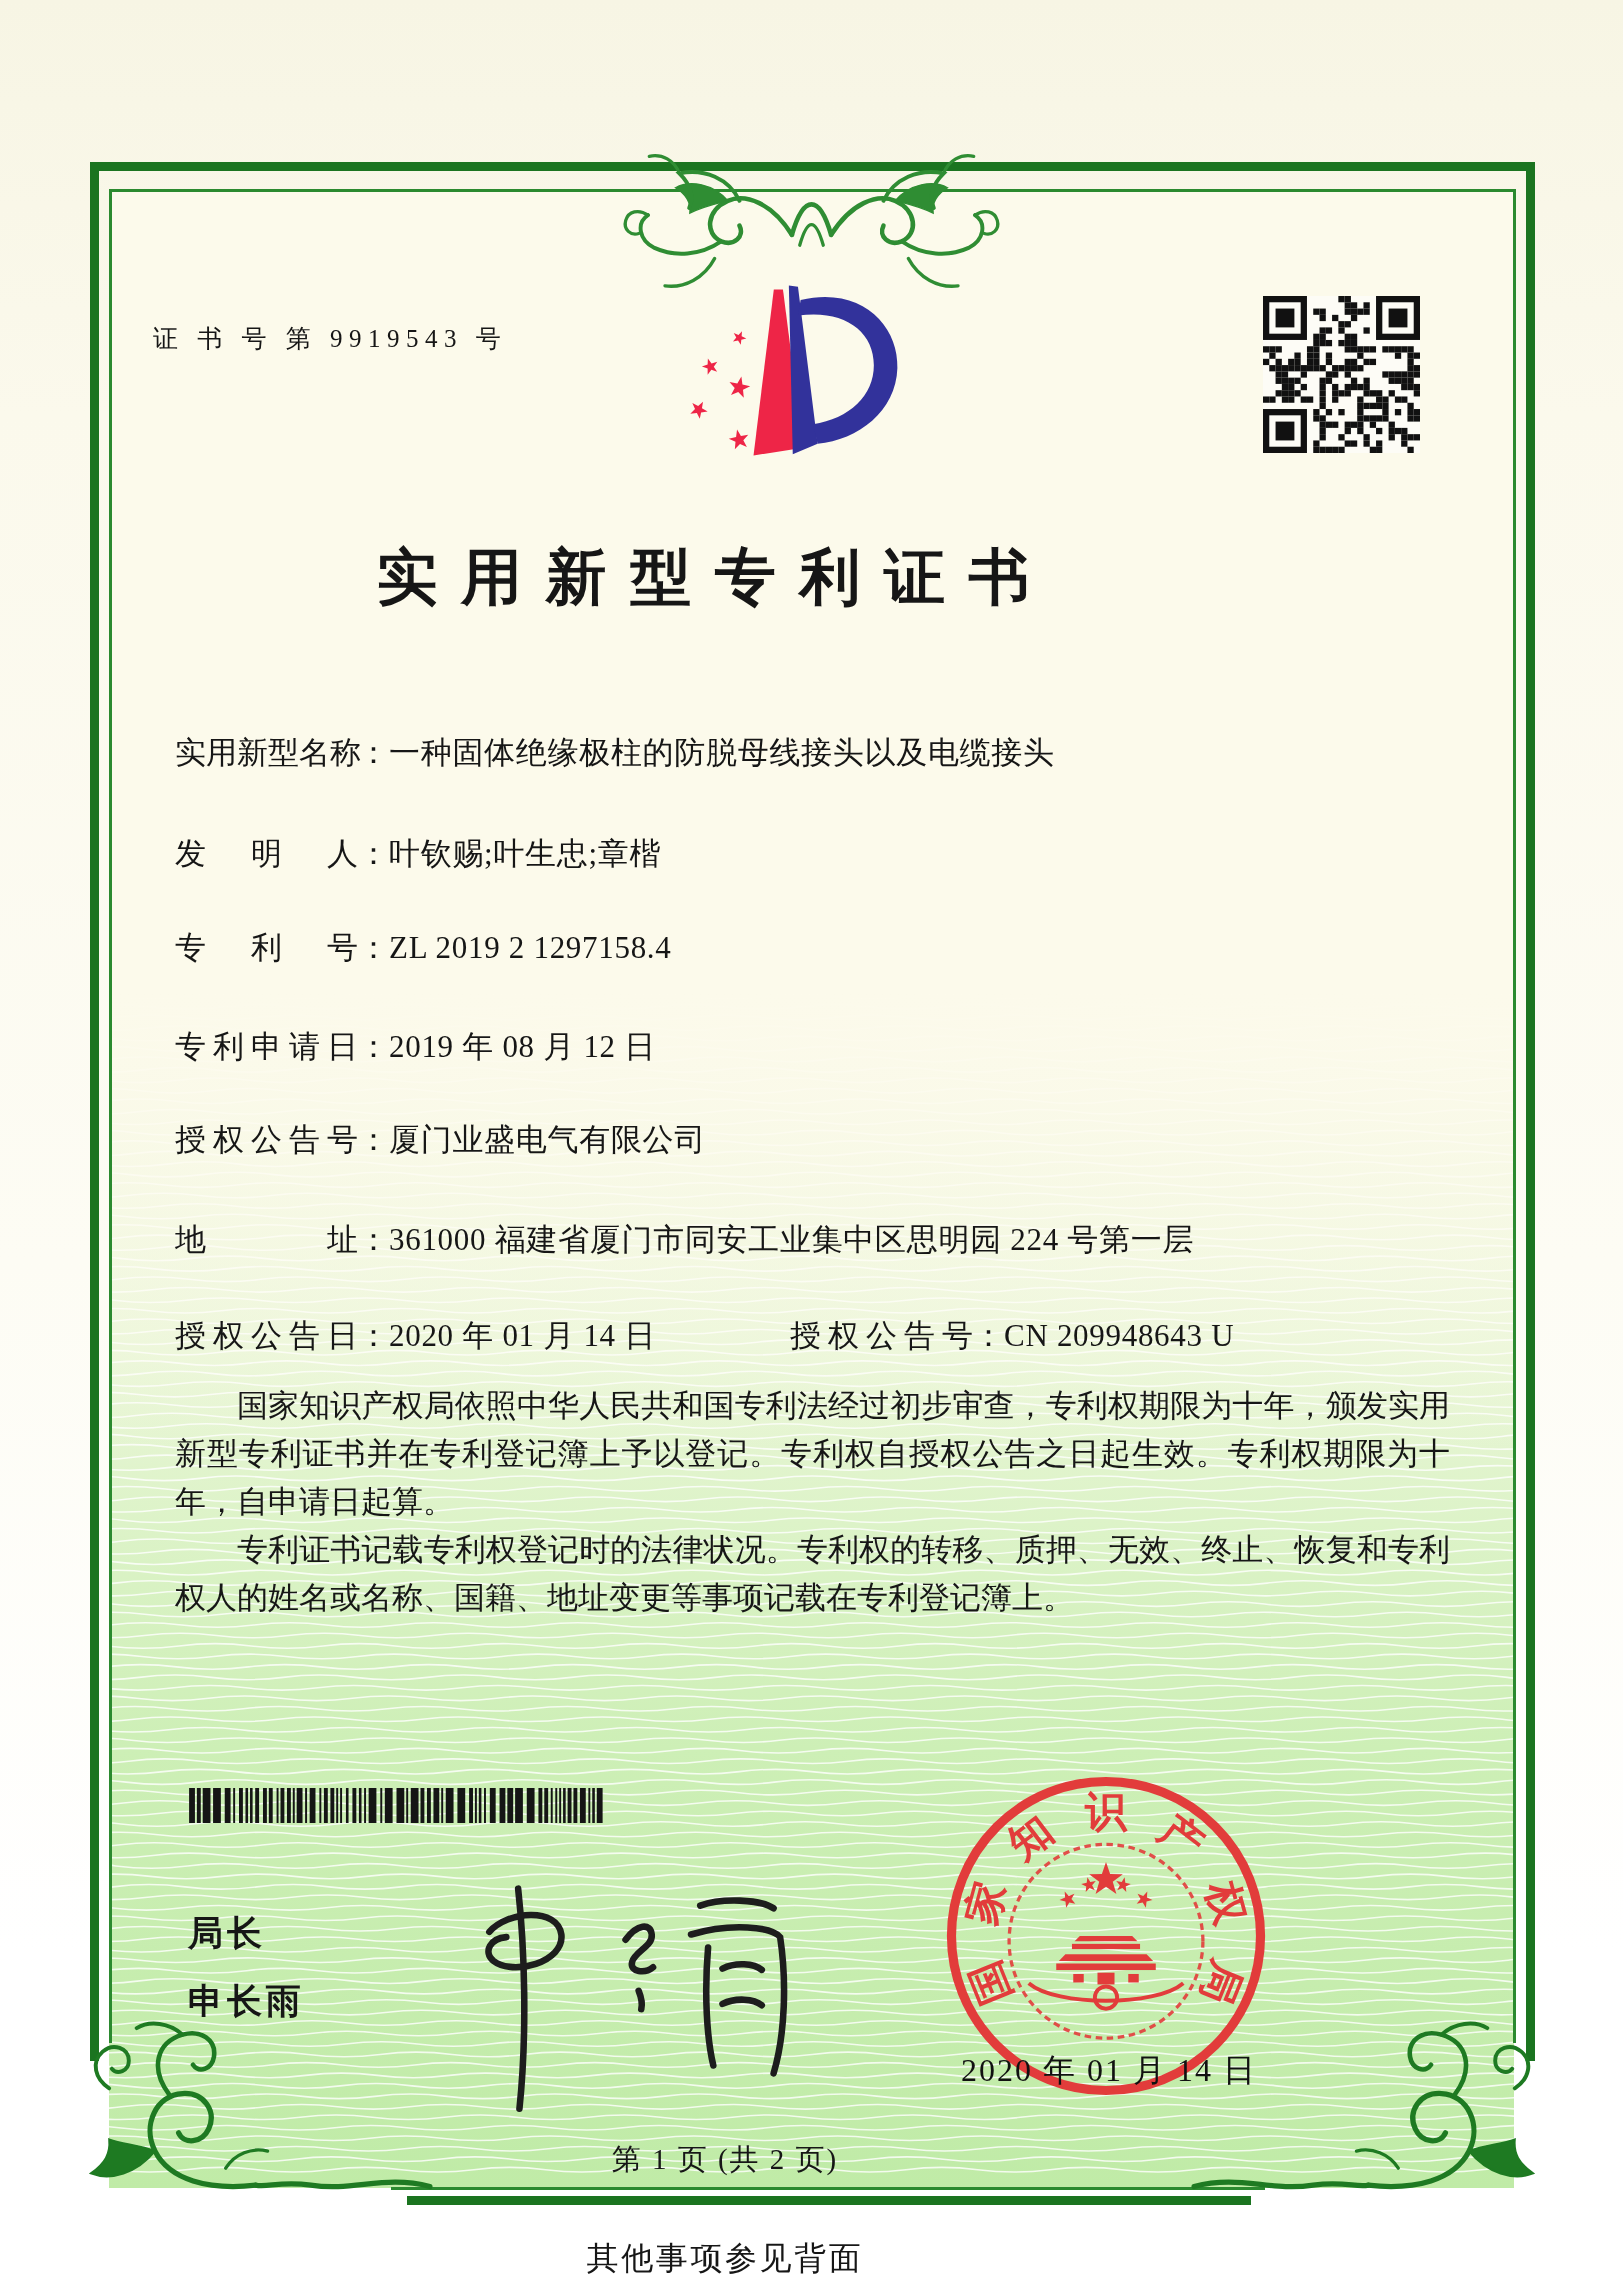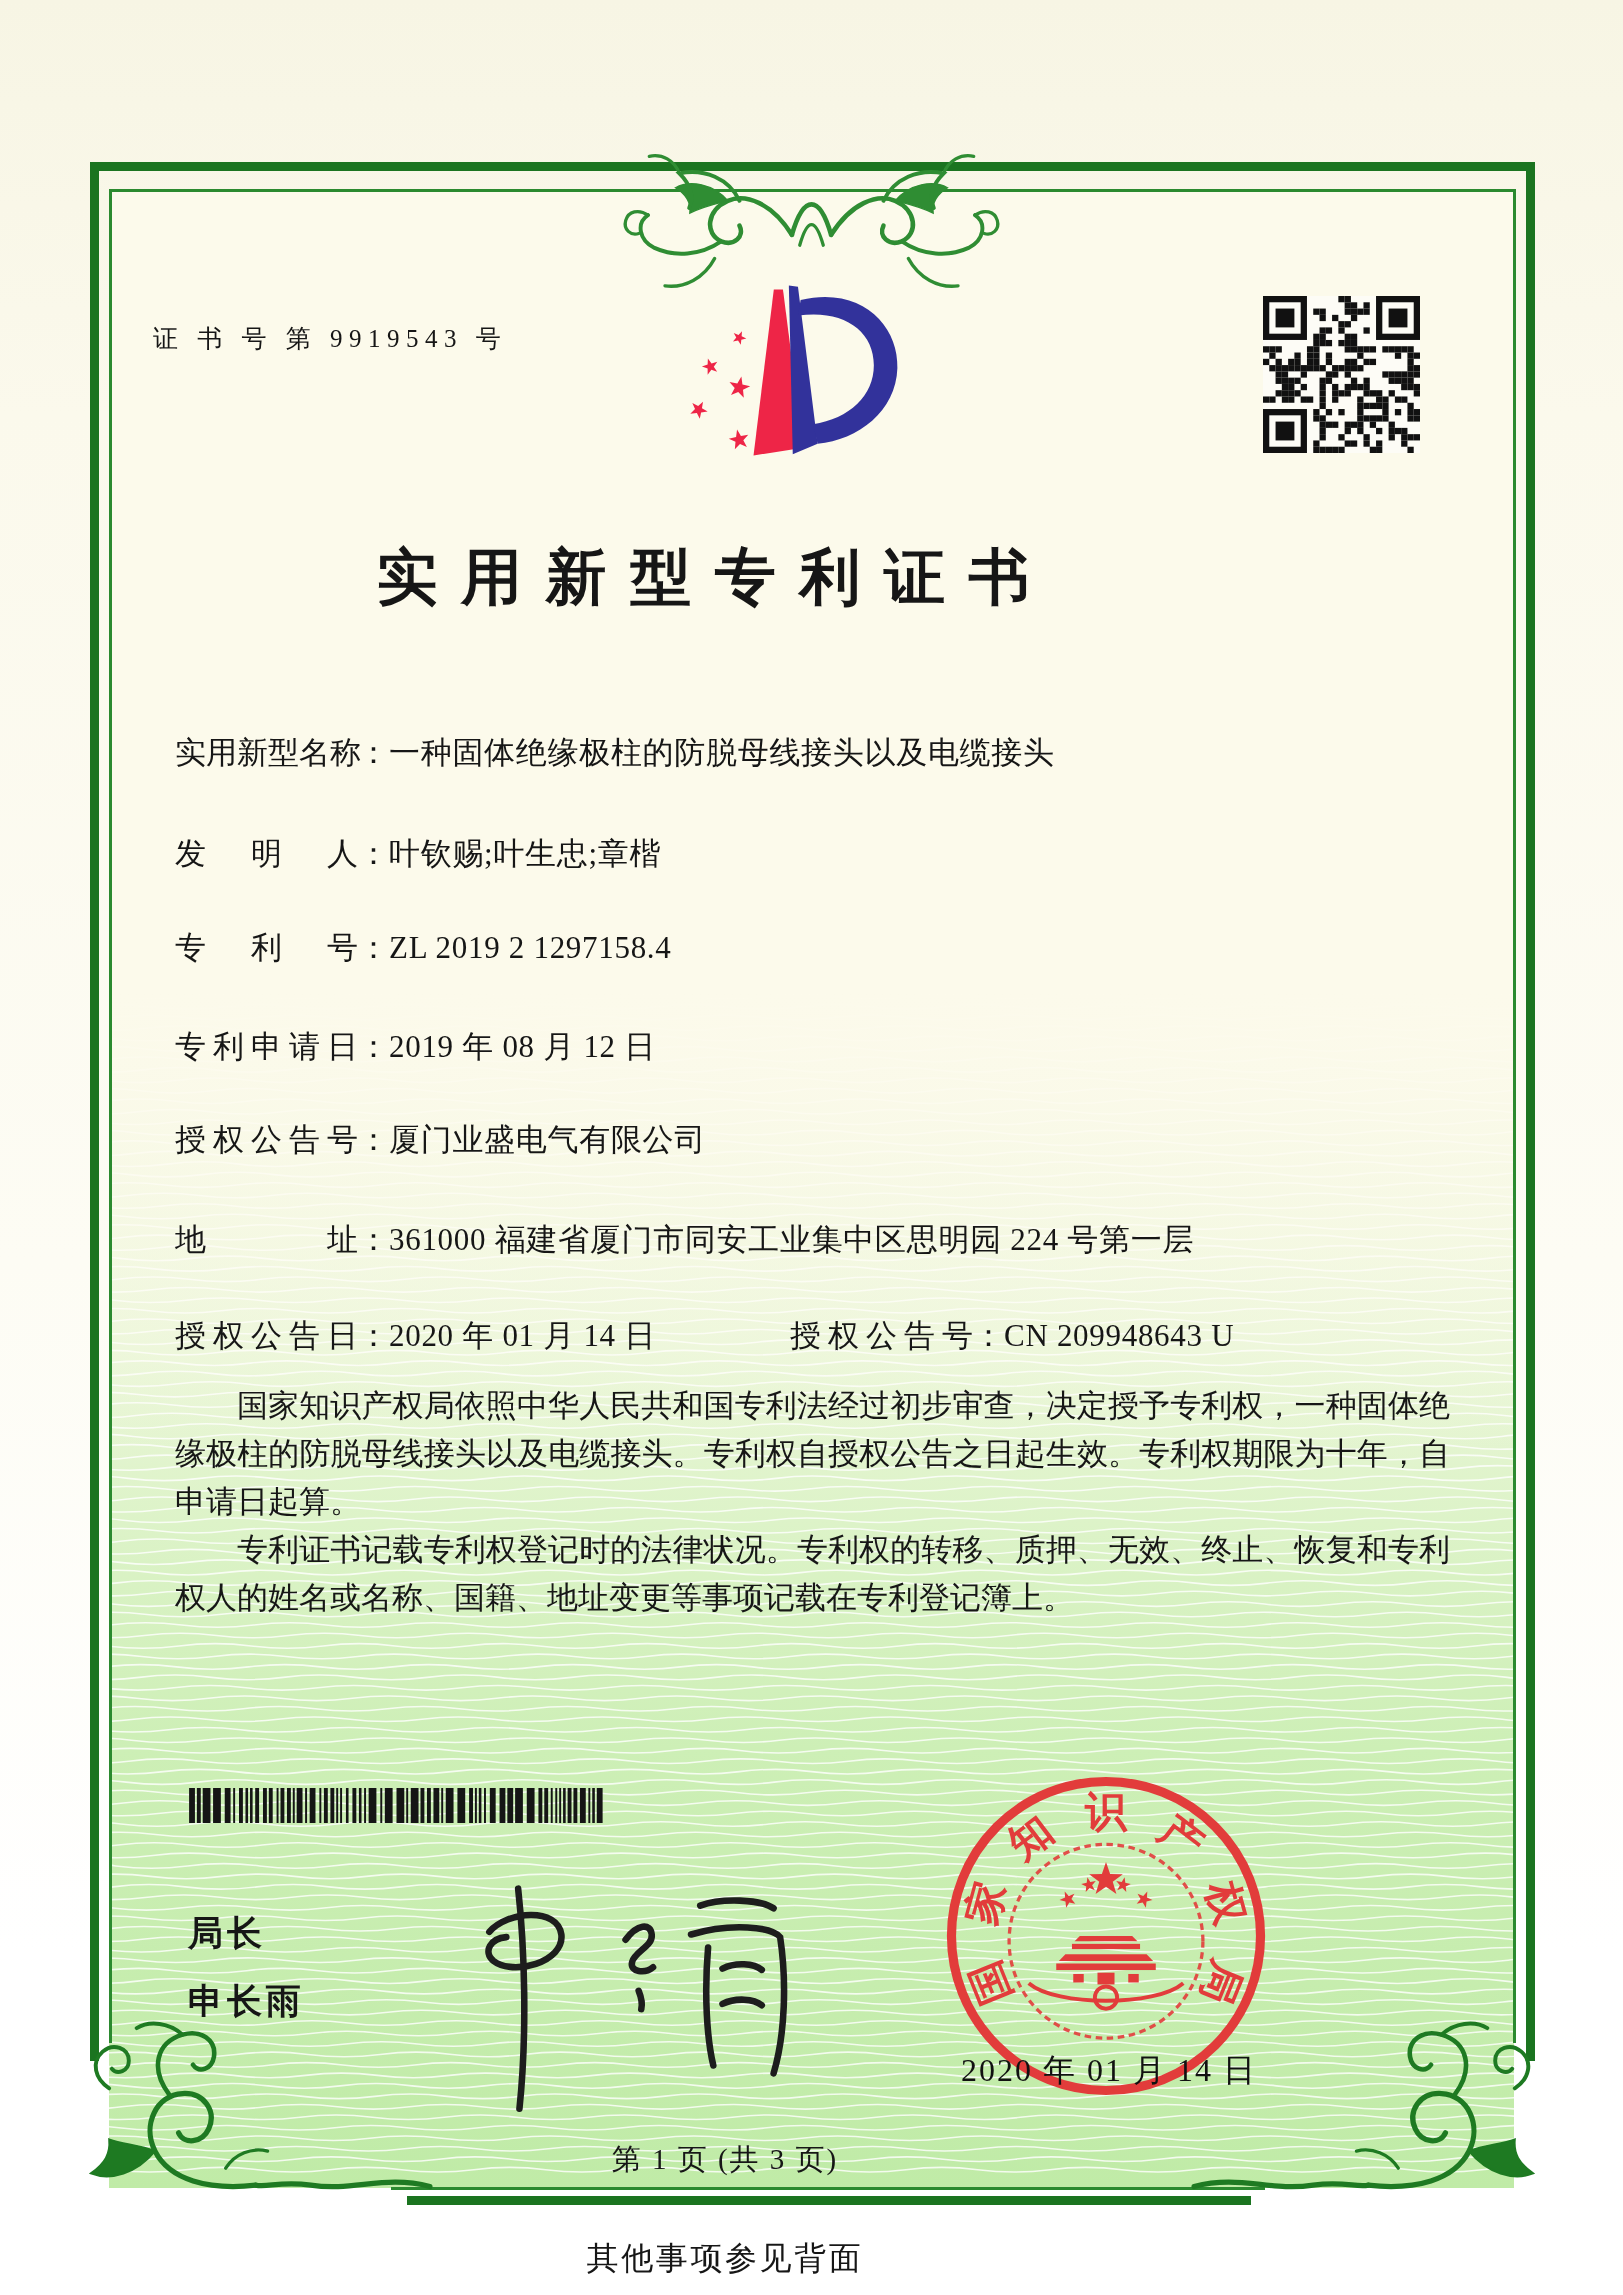--- a/index.html
+++ b/index.html
@@ -549,21 +549,21 @@
   </div>
 
   <div class="abs frow" style="top:1315px;">
     <span class="flabel">授权公告日</span><span>：</span><span class="fvalue">2020 年 01 月 14 日</span>
   </div>
   <div class="abs frow grant2" style="top:1315px;">
     <span class="flabel">授权公告号</span><span>：</span><span class="fvalue">CN 209948643 U</span>
   </div>
 
   <div class="abs bodytxt">
-    <p>国家知识产权局依照中华人民共和国专利法经过初步审查，决定授予专利权，一种固体绝缘极柱的防脱母线接头以及电缆接头。专利权自授权公告之日起生效。专利权期限为十年，自申请日起算。</p>
+    <p>国家知识产权局依照中华人民共和国专利法经过初步审查，专利权期限为十年，颁发实用新型专利证书并在专利登记簿上予以登记。专利权自授权公告之日起生效。专利权期限为十年，自申请日起算。</p>
     <p>专利证书记载专利权登记时的法律状况。专利权的转移、质押、无效、终止、恢复和专利权人的姓名或名称、国籍、地址变更等事项记载在专利登记簿上。</p>
   </div>
 
   <svg class="abs" style="left:187px;top:1788px;" id="barcode" width="419" height="35" viewBox="0 0 640 54">
       <rect x="0" y="0" width="9" height="54" fill="#151515"></rect>
       <rect x="12" y="0" width="6" height="54" fill="#151515"></rect>
       <rect x="21" y="0" width="12" height="54" fill="#151515"></rect>
       <rect x="37" y="0" width="12" height="54" fill="#151515"></rect>
       <rect x="55" y="0" width="9" height="54" fill="#151515"></rect>
       <rect x="68" y="0" width="3" height="54" fill="#151515"></rect>
@@ -668,17 +668,17 @@
       <rect x="-13" y="46" width="26" height="18"></rect>
       <rect x="-50" y="48" width="16" height="13"></rect>
       <rect x="34" y="48" width="16" height="13"></rect>
       <circle cx="0" cy="84" r="17" fill="none" stroke="#e23c3b" stroke-width="6"></circle>
       <path d="M-118 62 C-76 98 76 98 118 62" fill="none" stroke="#e23c3b" stroke-width="6"></path>
     </g>
   </svg>
 
   <div class="abs sealdate">2020 年 01 月 14 日</div>
 
-  <div class="abs pageno">第 1 页 (共 3 页)</div>
+  <div class="abs pageno">第 1 页 (共 2 页)</div>
   <div class="abs backnote">其他事项参见背面</div>
 
 </div>
 
 
 </body></html>

